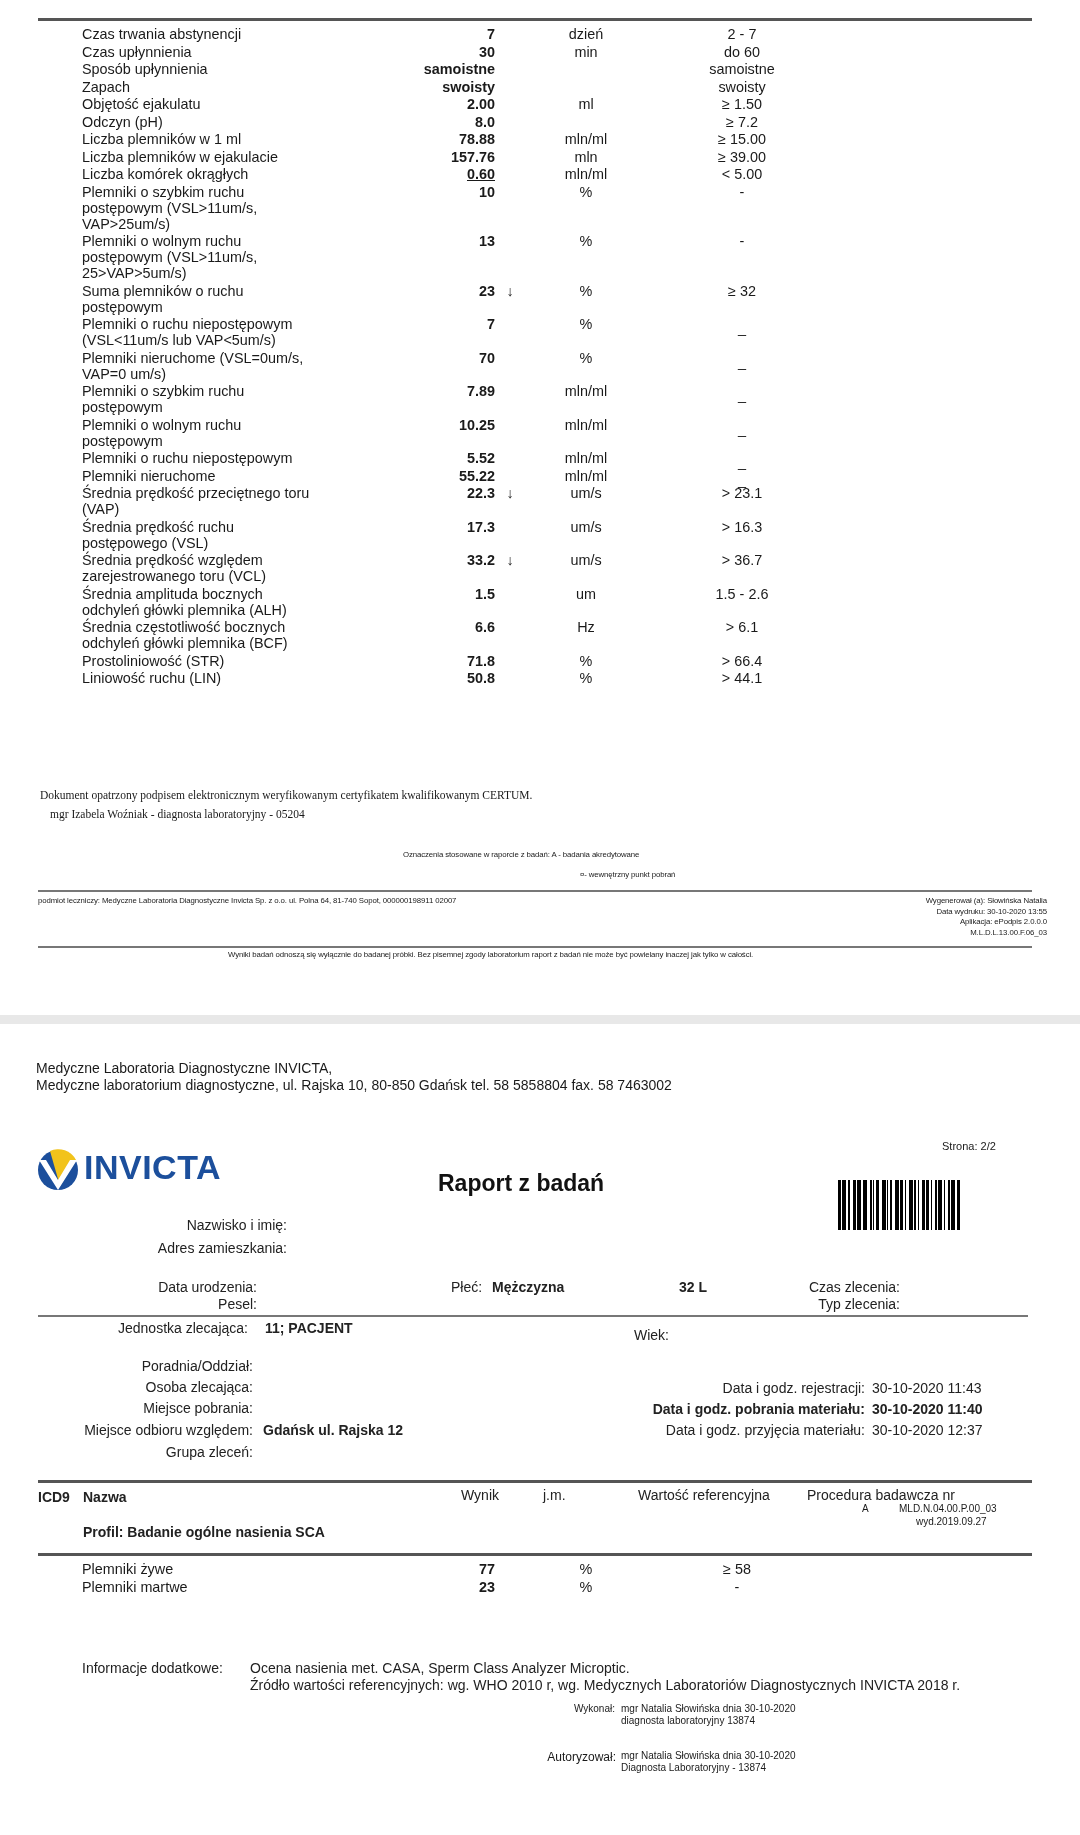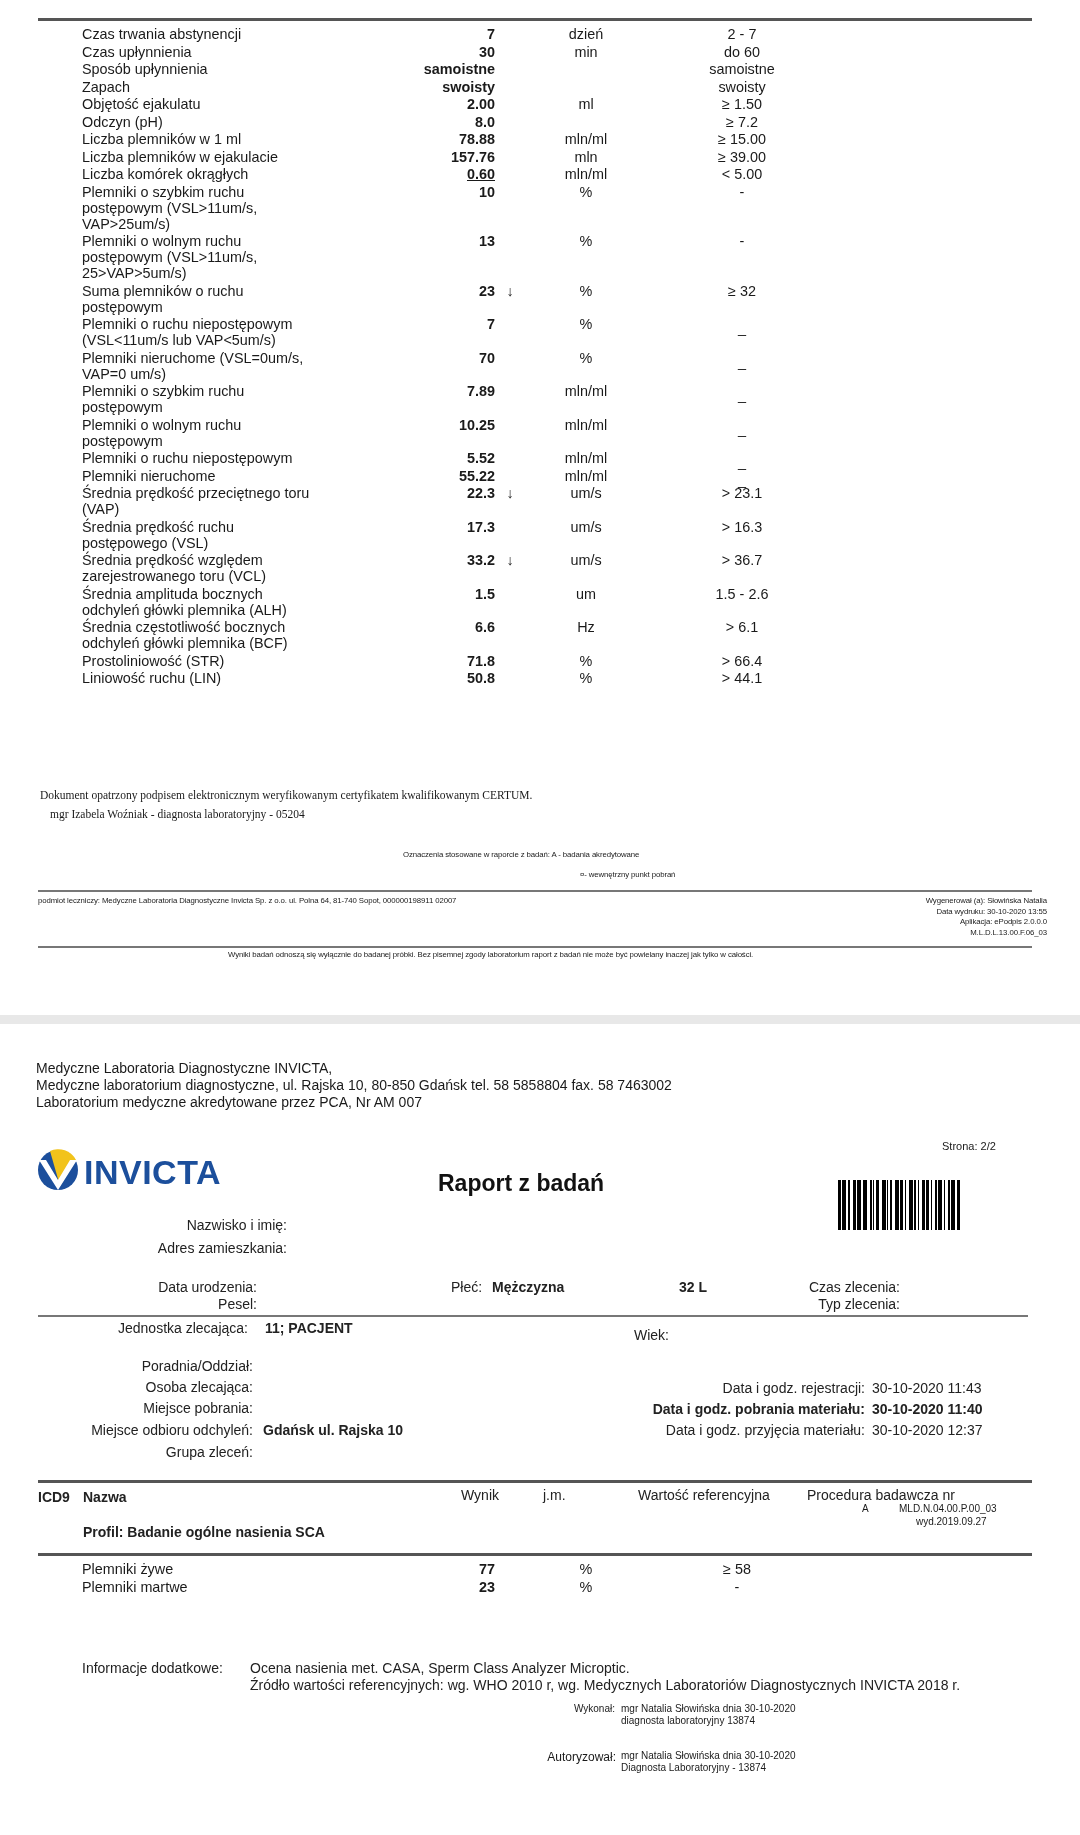--- a/index.html
+++ b/index.html
@@ -15,21 +15,21 @@
   .res-name { width: 240px; display: block; }
   .res-val { position: absolute; left: 300px; width: 195px; text-align: right; font-weight: bold; top: 0; }
   .res-flag { position: absolute; left: 420px; top: 0; font-weight: bold; width: 16px; text-align: center; }
   .res-unit { position: absolute; left: 450px; width: 108px; text-align: center; top: 0; }
   .res-ref { position: absolute; left: 560px; width: 200px; text-align: center; top: 0; }
   .res-ref.dash { top: 4px; }
 
   .serif { font-family: "Liberation Serif", serif; }
   .tiny { font-size: 7.8px; letter-spacing: -0.1px; }
 
-  .logo { position: absolute; left: 36px; top: 1148px; display: flex; align-items: flex-end; }
+  .logo { position: absolute; left: 36px; top: 1148px; display: flex; align-items: flex-start; }
   .logo-text { font-size: 34px; font-weight: bold; color: #1c4f9c; letter-spacing: 0.5px; margin-left: 4px; }
   .report-title { position: absolute; left: 438px; top: 1170px; font-size: 23px; font-weight: bold; color: #111; }
   .barcode { position: absolute; left: 838px; top: 1180px; width: 165px; height: 50px; display: flex; align-items: stretch; }
   .barcode span { display: block; background: #000; margin-right: 2px; }
 
   .lbl { font-size: 14px; color: #222; }
   .bold { font-weight: bold; }
   .right { text-align: right; }
 </style>
 </head>
@@ -208,21 +208,20 @@
   <div>M.L.D.L.13.00.F.06_03</div>
 </div>
 <div class="hr-thin" style="left:38px; top:946px; width:994px;"></div>
 <div class="abs tiny" style="left:228px; top:950px;">Wyniki badań odnoszą się wyłącznie do badanej próbki. Bez pisemnej zgody laboratorium raport z badań nie może być powielany inaczej jak tylko w całości.</div>
 
 <div class="abs" style="left:0; top:1015px; width:1080px; height:9px; background:#e8e8e8;"></div>
 
 <div class="abs" style="left:36px; top:1060px; font-size:14px; line-height:17px;">
   <div>Medyczne Laboratoria Diagnostyczne INVICTA,</div>
   <div>Medyczne laboratorium diagnostyczne, ul. Rajska 10, 80-850 Gdańsk tel. 58 5858804 fax. 58 7463002</div>
-  <div>Laboratorium medyczne akredytowane przez PCA, Nr AM 007</div>
 </div>
 
 <div class="abs" style="left:942px; top:1140px; font-size:11px;">Strona: 2/2</div>
 
 <div class="logo">
   <svg width="44" height="44" viewBox="0 0 44 44">
     <circle cx="22" cy="22" r="20" fill="#1c4f9c"></circle>
     <path d="M14 3 A20 20 0 0 1 40 12 L24 38 Z" fill="#f2c31b"></path>
     <path d="M3 12 L22 42 L41 12 L34 12 L22 32 L10 12 Z" fill="#ffffff"></path>
   </svg>
@@ -277,22 +276,22 @@
 <div class="abs lbl right" style="left:700px; width:200px; top:1296px;">Typ zlecenia:</div>
 
 <div class="hr-thin" style="left:38px; top:1315px; width:990px;"></div>
 
 <div class="abs lbl" style="left:118px; top:1320px;">Jednostka zlecająca:</div>
 <div class="abs lbl bold" style="left:265px; top:1320px;">11; PACJENT</div>
 
 <div class="abs lbl right" style="left:60px; width:193px; top:1358px;">Poradnia/Oddział:</div>
 <div class="abs lbl right" style="left:60px; width:193px; top:1379px;">Osoba zlecająca:</div>
 <div class="abs lbl right" style="left:60px; width:193px; top:1400px;">Miejsce pobrania:</div>
-<div class="abs lbl right" style="left:60px; width:193px; top:1422px;">Miejsce odbioru odchyleń:</div>
-<div class="abs lbl bold" style="left:263px; top:1422px;">Gdańsk ul. Rajska 10</div>
+<div class="abs lbl right" style="left:60px; width:193px; top:1422px;">Miejsce odbioru względem:</div>
+<div class="abs lbl bold" style="left:263px; top:1422px;">Gdańsk ul. Rajska 12</div>
 <div class="abs lbl right" style="left:60px; width:193px; top:1444px;">Grupa zleceń:</div>
 
 <div class="abs lbl right" style="left:560px; width:305px; top:1380px;">Data i godz. rejestracji:</div>
 <div class="abs lbl" style="left:872px; top:1380px;">30-10-2020 11:43</div>
 <div class="abs lbl right bold" style="left:560px; width:305px; top:1401px;">Data i godz. pobrania materiału:</div>
 <div class="abs lbl bold" style="left:872px; top:1401px;">30-10-2020 11:40</div>
 <div class="abs lbl right" style="left:560px; width:305px; top:1422px;">Data i godz. przyjęcia materiału:</div>
 <div class="abs lbl" style="left:872px; top:1422px;">30-10-2020 12:37</div>
 
 <div class="hr-thick" style="left:38px; top:1480px; width:994px;"></div>

